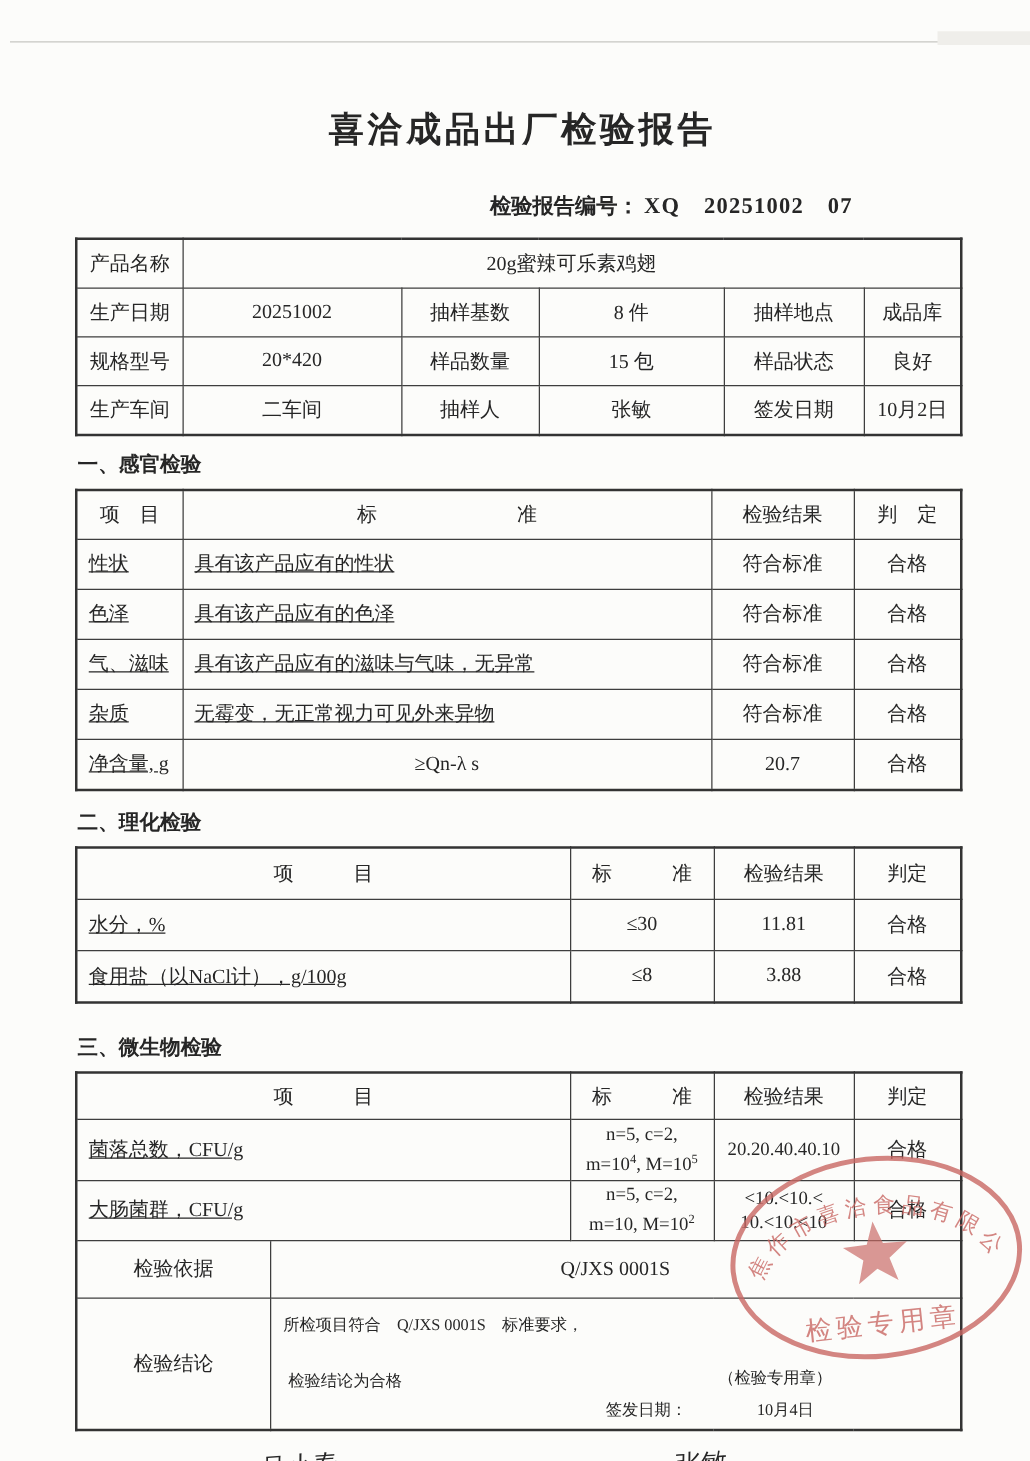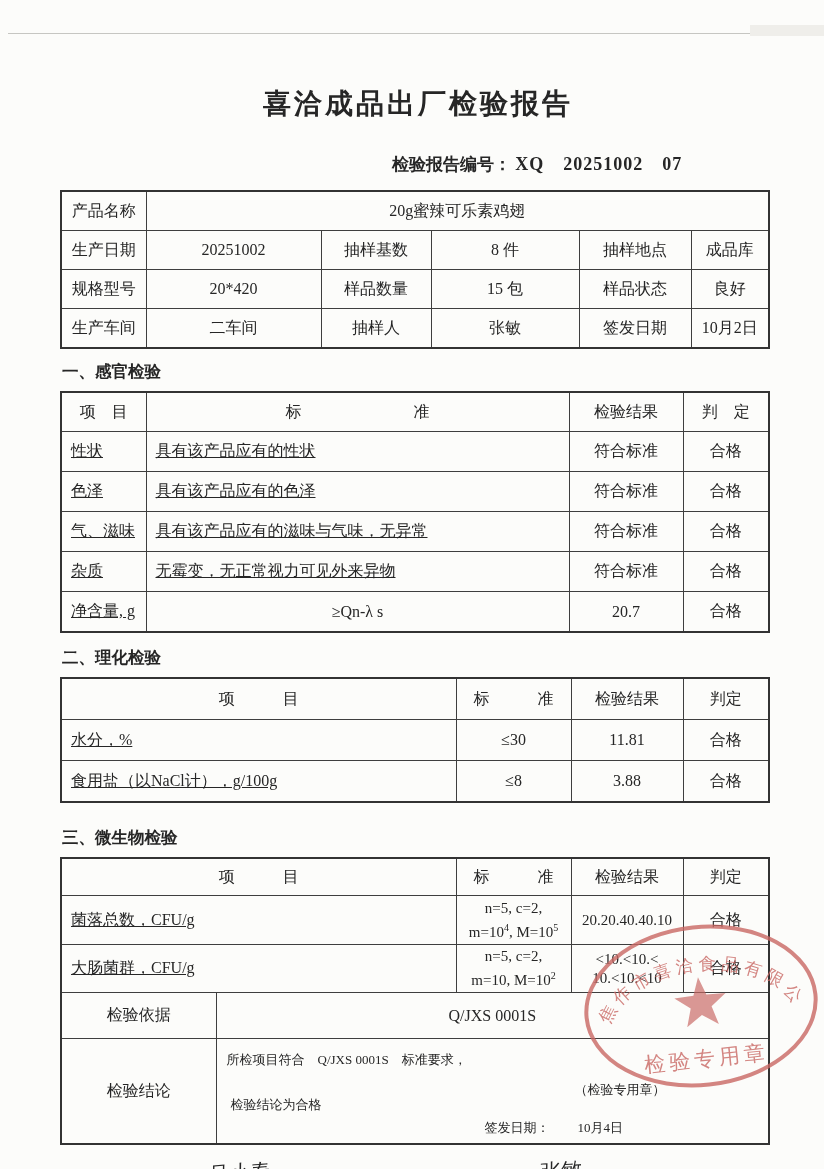--- a/index.html
+++ b/index.html
@@ -19,23 +19,23 @@
   td.left{text-align:left;padding-left:9px;text-decoration:underline;}
   .h38 td{height:38px}.h39 td{height:39px}.h40 td{height:40px}
   .h36 td{height:36px}.h48 td{height:48px}.h47 td{height:47px}.h45 td{height:45px}
   .sec-h{margin:12px 0 8px 62px;font-family:"Liberation Sans","DejaVu Sans",sans-serif;
          font-weight:700;font-size:16.5px;}
   .twoLine{font-size:15px;line-height:19px;}
   sup{font-size:10px;}
   .concl{position:relative;height:104px;text-align:left;font-size:13px;}
   .c1{position:absolute;top:12px;left:10px;}
   .c2{position:absolute;top:46px;left:14px;margin-top:11px;}
-  .cs{position:absolute;top:42px;left:358px;}
+  .cs{position:absolute;top:54px;left:358px;}
   .ci{position:absolute;top:80px;left:268px;}
-  .ci .date{margin-left:28px;}
+  .ci .date{margin-left:56px;}
   .sig{position:relative;margin-top:14px;height:46px;font-size:17px;}
   .sig .lab1{position:absolute;left:150px;top:8px;}
   .sig .name1{position:absolute;left:208px;top:0px;}
   .sig .lab2{position:absolute;left:465px;top:8px;}
   .sig .name2{position:absolute;left:540px;top:-2px;}
   .hand{font-family:"DejaVu Sans",sans-serif;font-size:21px;display:inline-block;
         transform:rotate(-4deg) skewX(-5deg);}
   .stamp{position:absolute;left:576px;top:918px;width:250px;height:176px;opacity:.8;z-index:5;}
   .stamp text{font-family:"Liberation Sans","DejaVu Sans",sans-serif;}
 </style>

